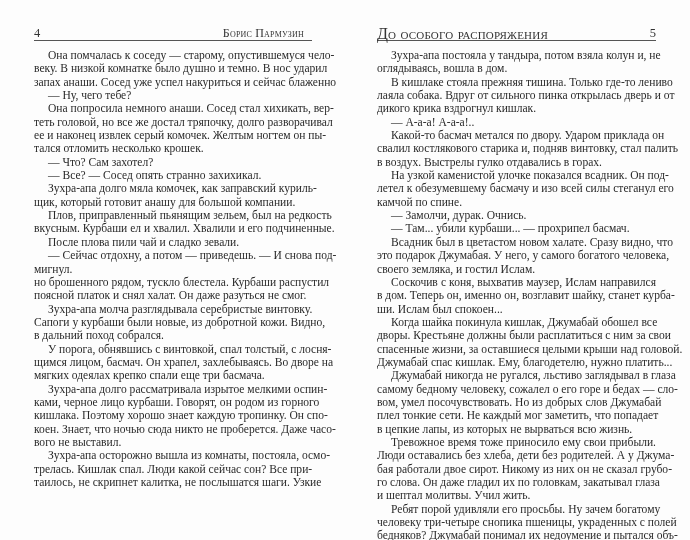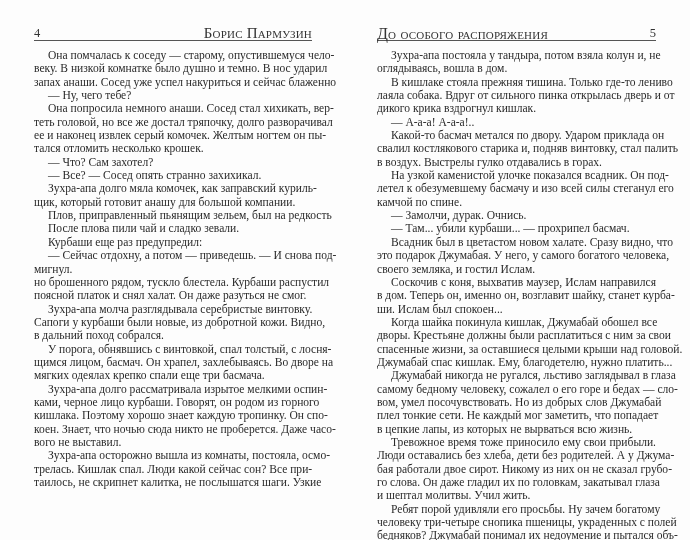--- a/index.html
+++ b/index.html
@@ -9,21 +9,21 @@
   .page.left { left:0; }
   .page.right { left:345px; }
   .header { position:absolute; top:27px; height:13px; border-bottom:1px solid #555;
             font-size:12px; line-height:13px; color:#333; }
   .left .header { left:34px; width:278px; }
   .right .header { left:32px; width:279px; }
   .header .num { position:absolute; top:0; font-size:12.5px; }
   .left .header .num { left:0; }
   .right .header .num { right:0; }
   .header .title { position:absolute; top:0; font-variant:small-caps; letter-spacing:0.2px; }
-  .left .header .title { right:0; font-size:15px; }
+  .left .header .title { right:8px; font-size:12px; }
   .right .header .title { left:0; font-size:16px; }
   .body { position:absolute; top:49px; font-size:11.55px; line-height:13.35px; text-align:justify;
           hyphens:manual; }
   .left .body { left:34px; width:278px; }
   .right .body { left:32px; width:279px; }
   .line { display:block; white-space:nowrap; text-align:justify; text-align-last:justify; height:13.35px; overflow:visible; }
   .line.last { text-align-last:left; }
   .line.indent { padding-left:14px; }
 </style>
 </head>
@@ -41,22 +41,22 @@
       <span class="line indent last">— Ну, чего тебе?</span>
       <span class="line indent">Она попросила немного анаши. Сосед стал хихикать, вер-</span>
       <span class="line">теть головой, но все же достал тряпочку, долго разворачивал</span>
       <span class="line">ее и наконец извлек серый комочек. Желтым ногтем он пы-</span>
       <span class="line last">тался отломить несколько крошек.</span>
       <span class="line indent last">— Что? Сам захотел?</span>
       <span class="line indent last">— Все? — Сосед опять странно захихикал.</span>
       <span class="line indent">Зухра-апа долго мяла комочек, как заправский куриль-</span>
       <span class="line last">щик, который готовит анашу для большой компании.</span>
       <span class="line indent">Плов, приправленный пьянящим зельем, был на редкость</span>
+      <span class="line last">вкусным. Курбаши ел и хвалил. Хвалили и его подчиненные.</span>
       <span class="line indent last">После плова пили чай и сладко зевали.</span>
-      <span class="line indent last">Курбаши еще раз предупредил:</span>
       <span class="line indent">— Сейчас отдохну, а потом — приведешь. — И снова под-</span>
       <span class="line last">мигнул.</span>
       <span class="line">но брошенного рядом, тускло блестела. Курбаши распустил</span>
       <span class="line last">поясной платок и снял халат. Он даже разуться не смог.</span>
       <span class="line indent">Зухра-апа молча разглядывала серебристые винтовку.</span>
       <span class="line">Сапоги у курбаши были новые, из добротной кожи. Видно,</span>
       <span class="line last">в дальний поход собрался.</span>
       <span class="line indent">У порога, обнявшись с винтовкой, спал толстый, с лосня-</span>
       <span class="line">щимся лицом, басмач. Он храпел, захлебываясь. Во дворе на</span>
       <span class="line last">мягких одеялах крепко спали еще три басмача.</span>

